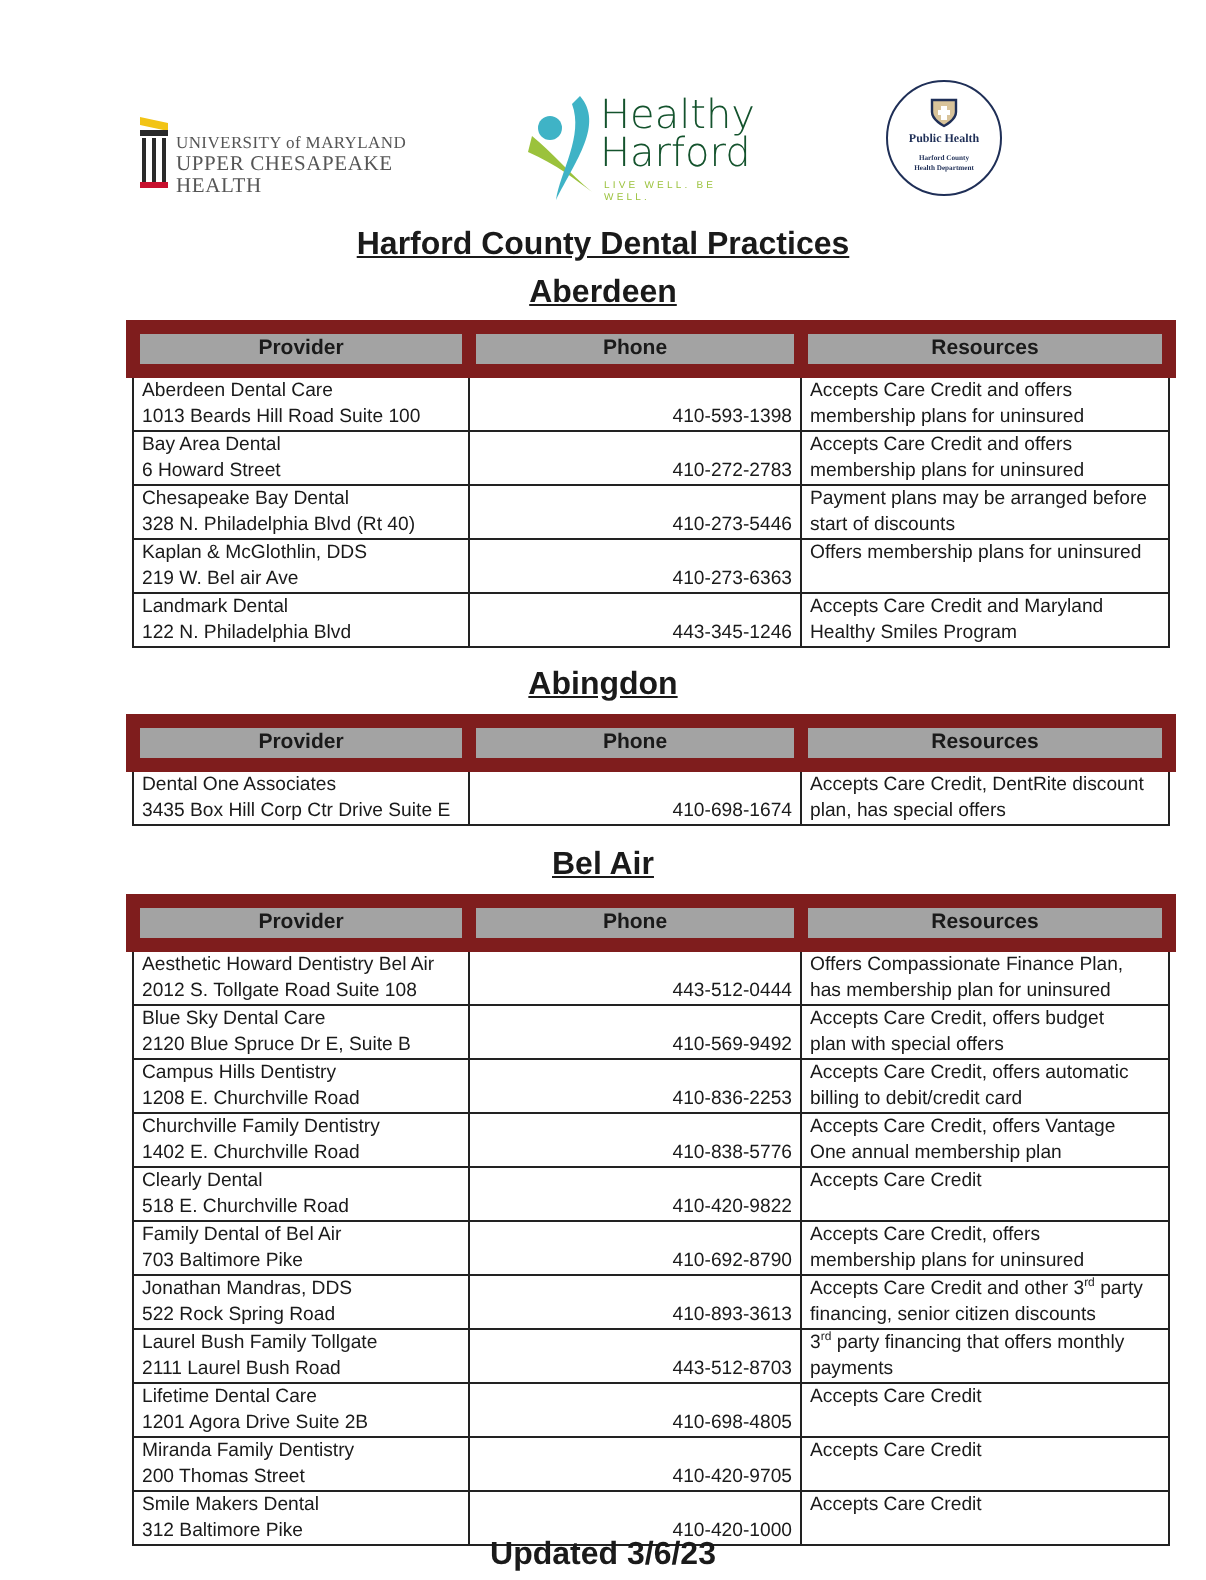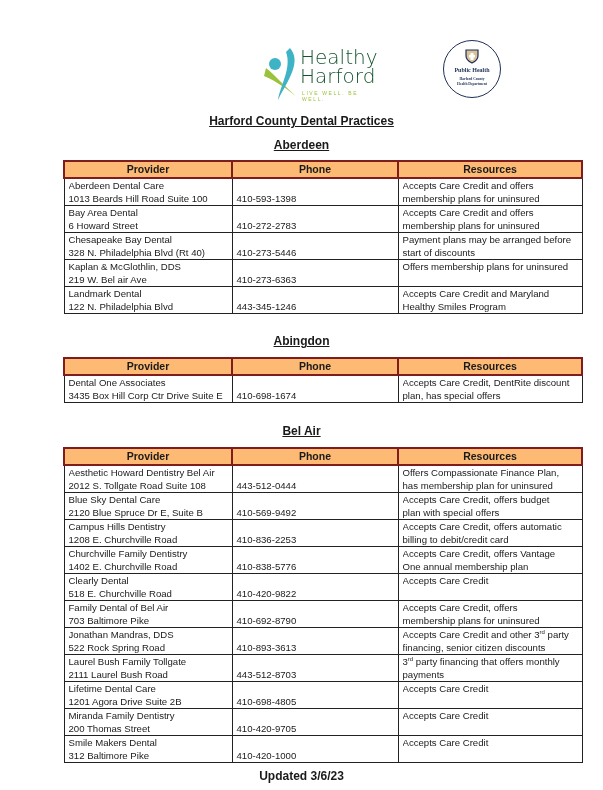--- a/index.html
+++ b/index.html
@@ -24,47 +24,61 @@
   .hh-text { position: absolute; left: 38px; top: 6px; color: #14532d; font-family: "DejaVu Sans", sans-serif; font-size: 20px; line-height: 19px; font-weight: 300; }
   .hh-tag { position: absolute; left: 40px; top: 48px; color: #9bc23c; font-size: 5px; letter-spacing: 1.6px; }
 
   .logo-ph { position: absolute; left: 443px; top: 2px; width: 56px; height: 56px; border: 1.5px solid #1f2f57; border-radius: 50%; }
   .ph-shield { position: absolute; left: 20px; top: 7px; width: 16px; height: 16px; }
   .ph-title { position: absolute; left: 0; top: 26px; width: 56px; text-align: center; font-family: "Liberation Serif", serif; font-size: 6px; font-weight: bold; color: #1f2f57; }
   .ph-sub { position: absolute; left: 0; top: 36px; width: 56px; text-align: center; font-family: "Liberation Serif", serif; font-size: 3.6px; font-weight: bold; color: #1f2f57; line-height: 4.5px; }
 
   .doc-title, .section-title, .footer {
     position: absolute; left: 0; width: 603px; text-align: center;
-    font-weight: bold; font-size: 12px; color: #1a1a1a;
+    font-weight: bold; font-size: 16px; color: #1a1a1a;
   }
   .doc-title span, .section-title span { text-decoration: underline; }
 
   table.practices {
     position: absolute; left: 63px; width: 518px;
     border-collapse: collapse; table-layout: fixed;
     font-size: 9.6px; line-height: 13px;
   }
   table.practices col.c1 { width: 168px; }
   table.practices col.c2 { width: 166px; }
   table.practices col.c3 { width: 184px; }
   table.practices th {
-    background: #fdba74; font-weight: bold; font-size: 10.5px;
-    border: 2px solid #7f1d1d; height: 15px; padding: 0; text-align: center;
+    background: #a3a3a3; font-weight: bold; font-size: 10.5px;
+    border: 7px solid #7f1d1d; height: 15px; padding: 0; text-align: center;
   }
   table.practices td {
     border: 1px solid #222; padding: 0 4px; vertical-align: top; height: 26px;
   }
-  td.phone { text-align: left; vertical-align: bottom !important; }
+  td.phone { text-align: right; vertical-align: bottom !important; }
   td.prov div, td.res div { white-space: nowrap; overflow: hidden; }
   sup { font-size: 6px; line-height: 0; vertical-align: super; }
 </style>
 </head>
 <body>
 
 <div class="logos">
+  <div class="logo-umd">
+    <div class="umd-pillar">
+      <div class="cap"></div>
+        <div class="cap2"></div>
+      <div class="col" style="left:1px"></div>
+        <div class="col" style="left:6px"></div>
+        <div class="col" style="left:11px"></div>
+      <div class="base"></div>
+    </div>
+    <div class="umd-text">
+      <div class="umd-line1">UNIVERSITY of MARYLAND</div>
+      <div class="umd-line2">UPPER CHESAPEAKE HEALTH</div>
+    </div>
+  </div>
 
   <div class="logo-hh">
     <svg class="hh-figure" viewBox="0 0 40 56">
       <path d="M4 22 C14 30, 22 40, 34 50 C26 44, 16 36, 2 30 Z" fill="#9bc23c"></path>
       <path d="M28 2 C40 16, 26 34, 16 54 C18 40, 30 22, 24 6 Z" fill="#3fb3c6"></path>
       <circle cx="13" cy="18" r="6" fill="#3fb3c6"></circle>
     </svg>
     <div class="hh-text">
       <div>Healthy</div>
       <div>Harford</div>

